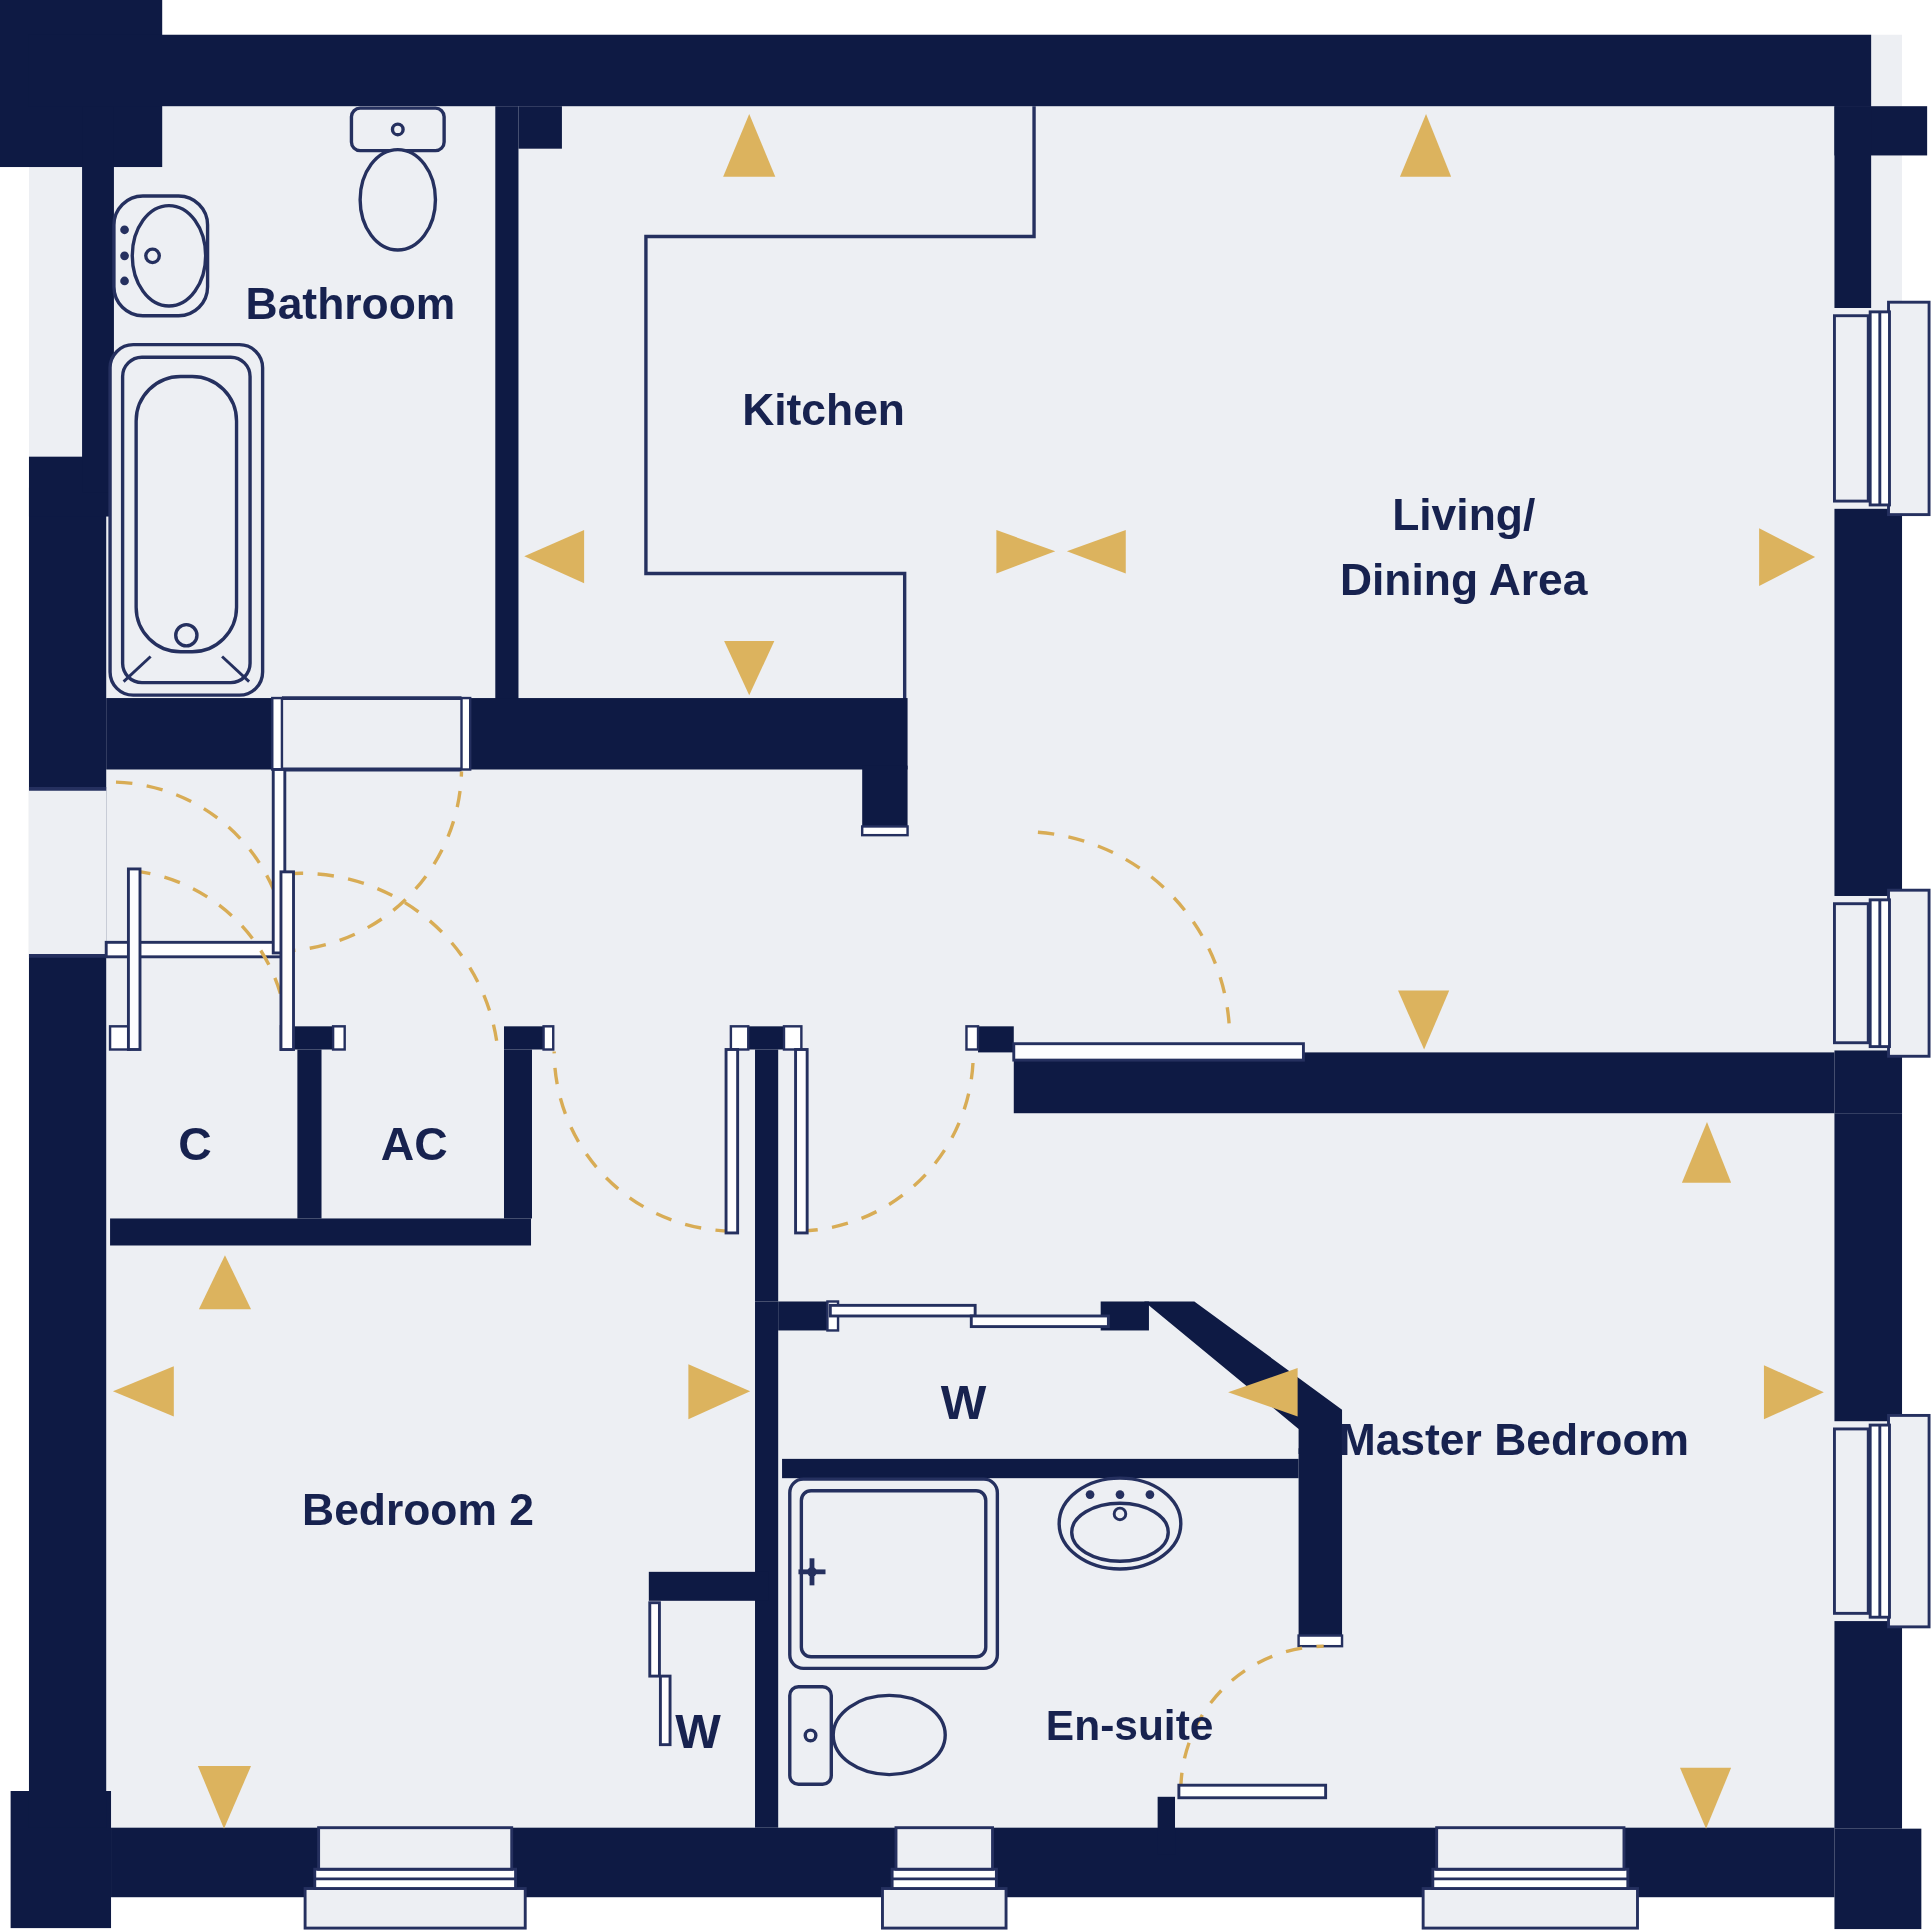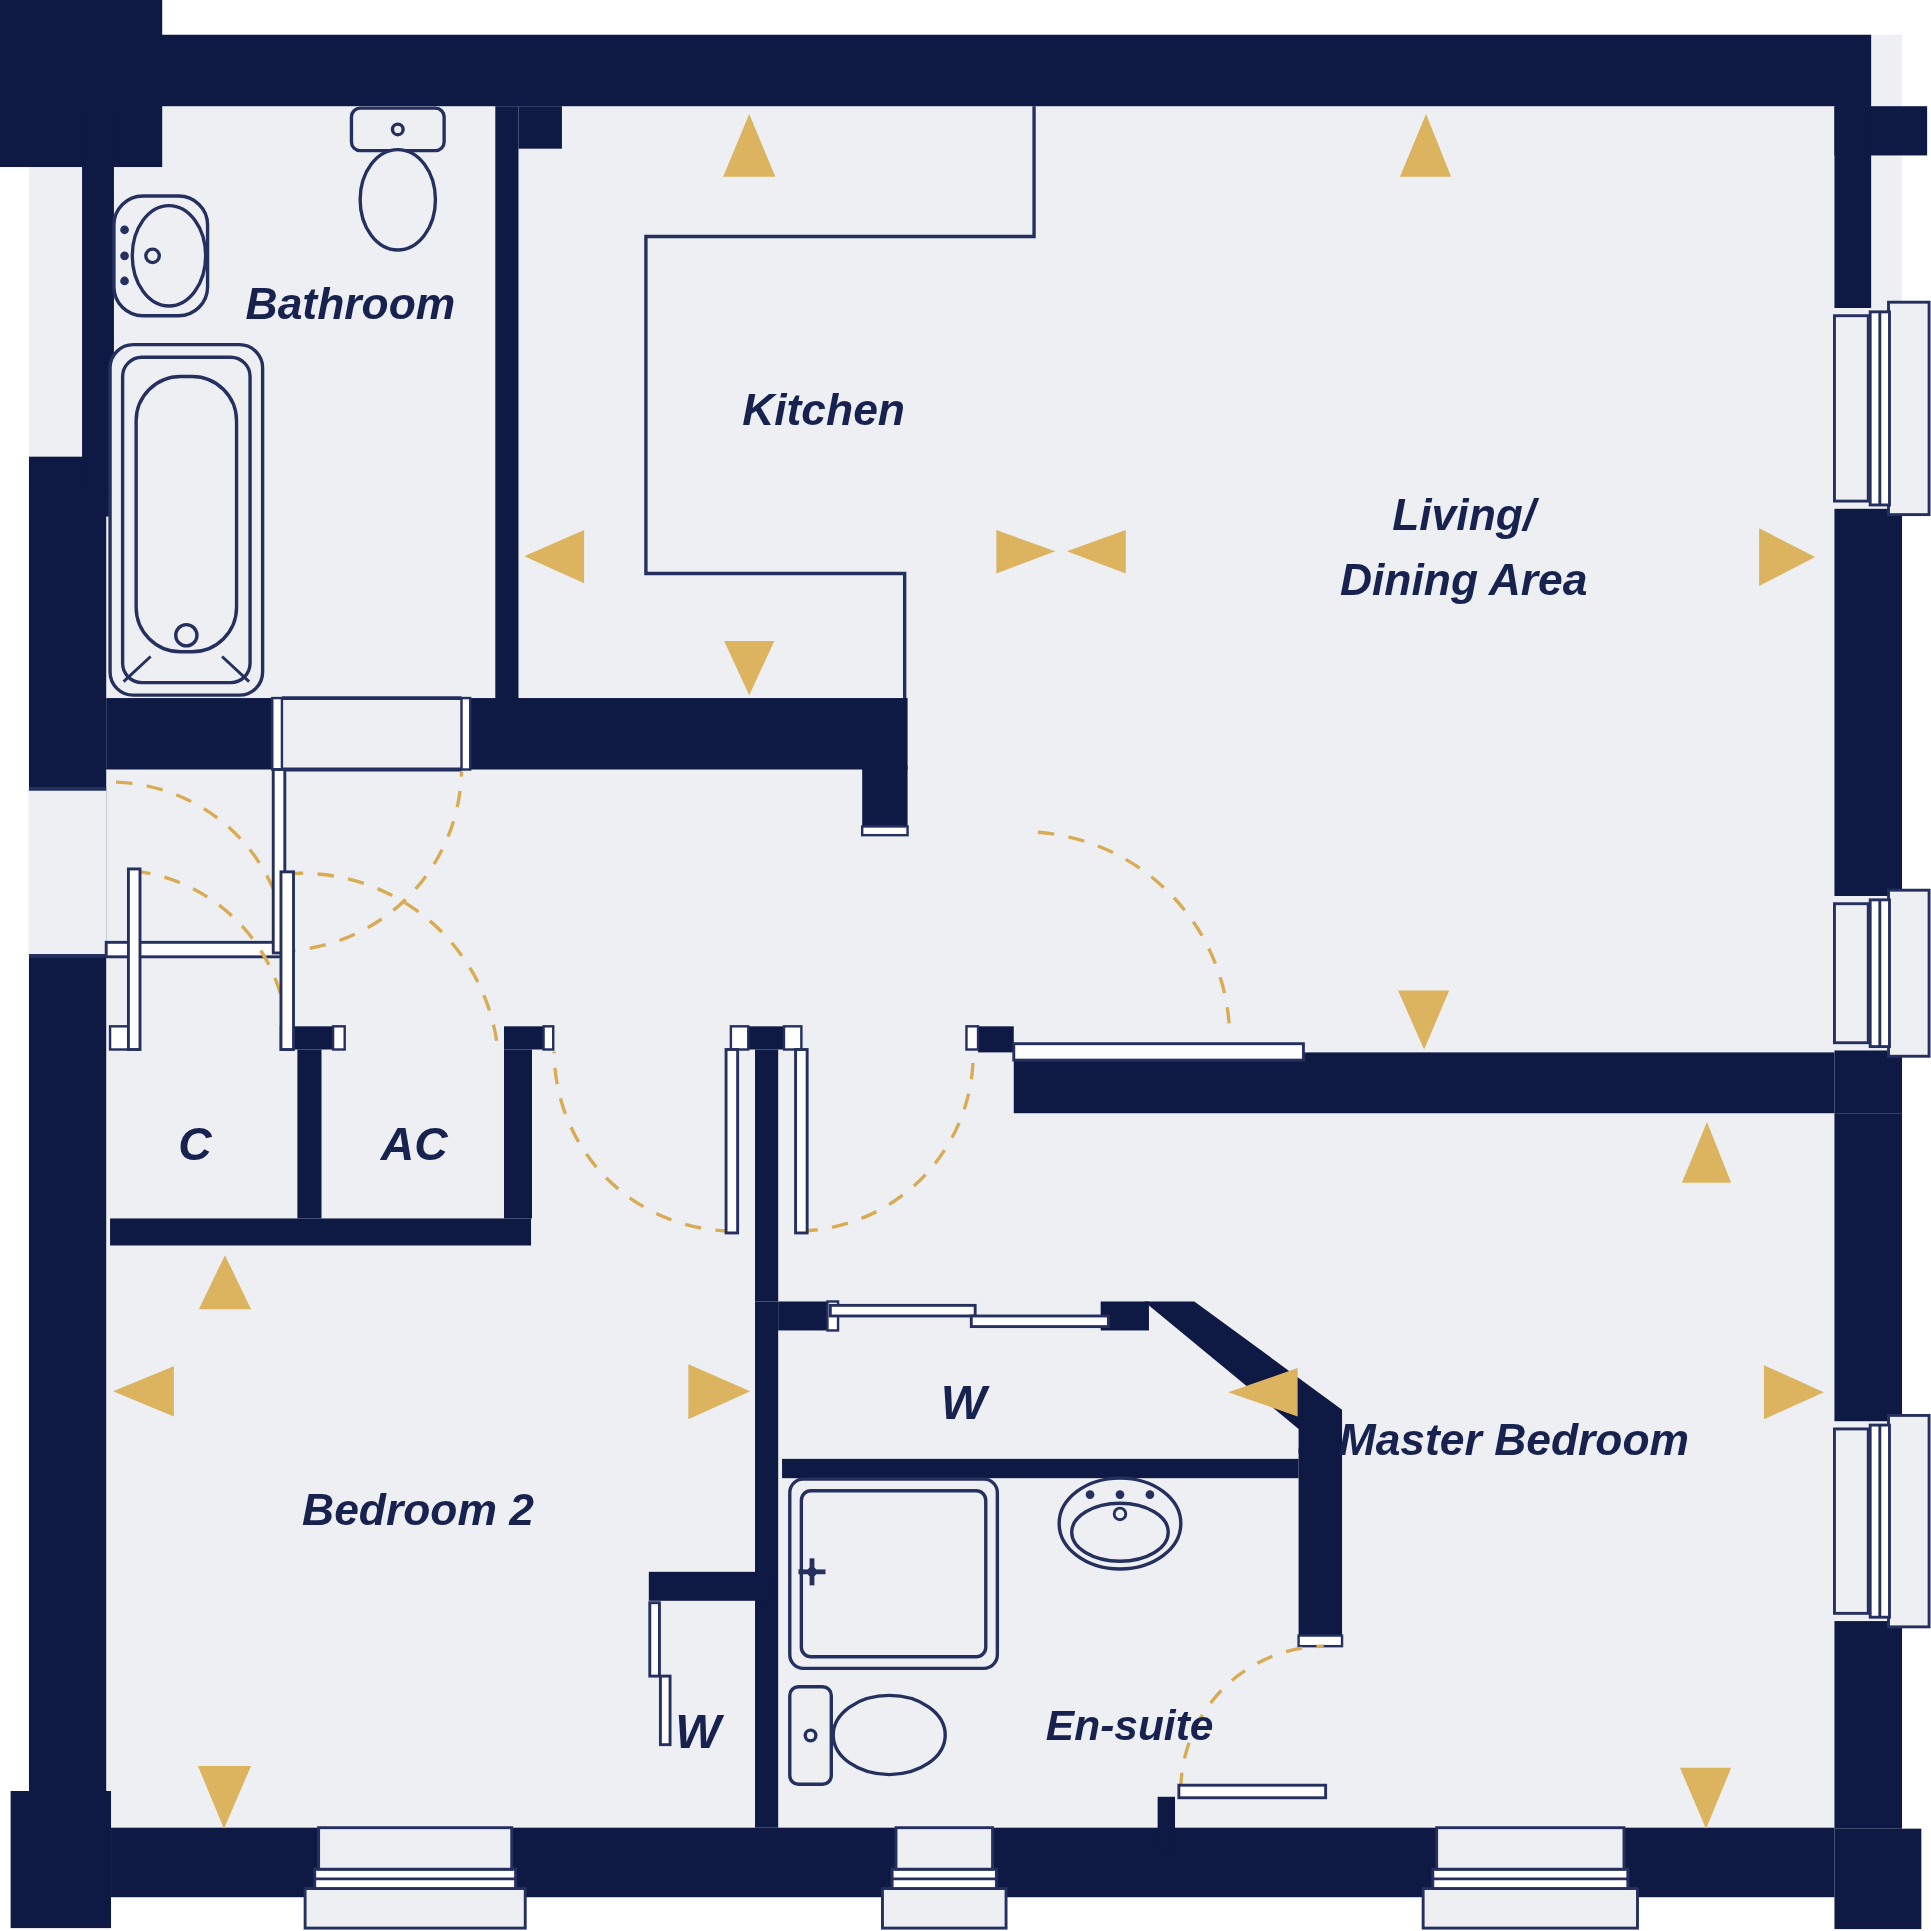--- a/index.html
+++ b/index.html
@@ -1,16 +1,16 @@
 <!DOCTYPE html>
 <html><head>
 <meta charset="utf-8">
 <style>
   html,body{margin:0;padding:0;background:#ffffff;}
-  .stage{width:1931px;height:1931px;position:relative;background:#ffffff;font-style:italic;}
+  .stage{width:1931px;height:1931px;position:relative;background:#ffffff;}
   svg{display:block;}
   text{font-family:"Liberation Sans", sans-serif;font-weight:700;}
 </style>
 </head>
 <body>
 
 <div class="stage">
   <svg id="plan-svg" width="1931" height="1931" viewBox="0 0 2000 2000" xmlns="http://www.w3.org/2000/svg">
     <g id="layer-floor">
         <rect x="30" y="36" width="1940" height="1929" fill="#edeff3"></rect>

